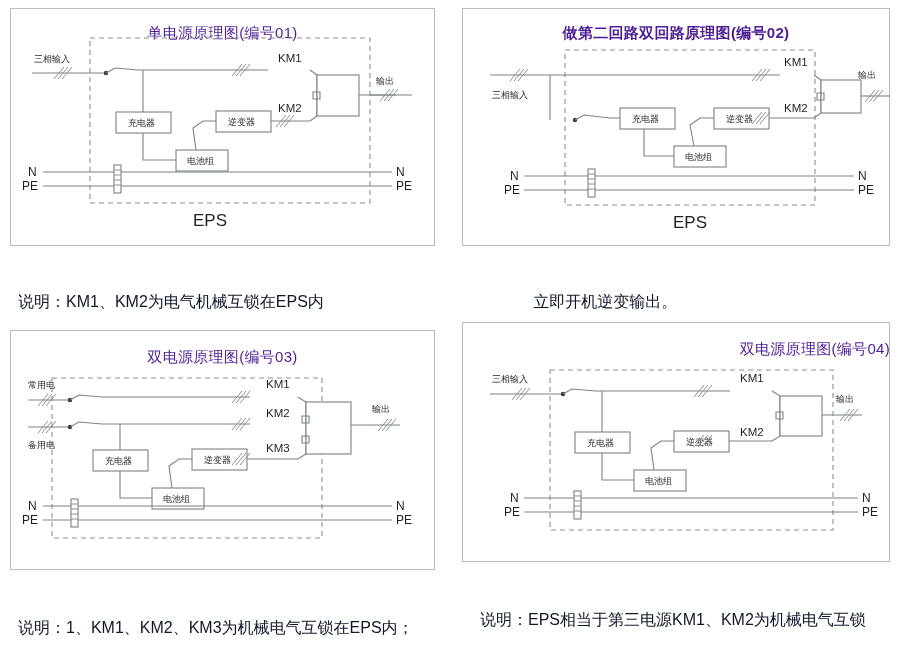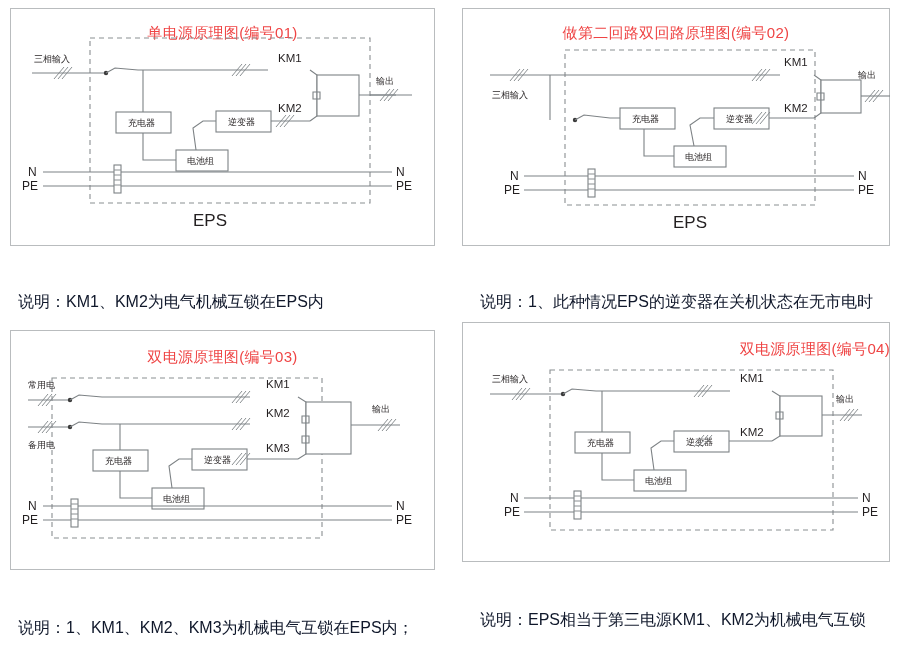--- a/index.html
+++ b/index.html
@@ -31,21 +31,21 @@
     border: 1px solid #b9bcbe;
     background: #ffffff;
   }
   .panel-title {
     position: absolute;
     left: 0;
     width: 100%;
     text-align: center;
     font-size: 15px;
     letter-spacing: 0.3px;
-    color: #ef4444;
+    color: #4c1d95;
     white-space: nowrap;
   }
   .svg-wrap {
     position: absolute;
     left: 0;
     top: 0;
   }
   .caption {
     position: absolute;
     font-size: 16px;
@@ -162,21 +162,21 @@
     </div>
 
     <div class="caption" style="left:8px; top:244px; width:420px;">
       <span class="cap-line">说明：KM1、KM2为电气机械互锁在EPS内</span>
     </div>
   </div>
 
   <div class="panel" style="left:462px; top:8px; width:428px; height:300px;">
     <div class="panel-box" style="width:428px; height:238px;"></div>
 
-    <div class="panel-title" style="top:16px;">做第二回路双回路原理图(编号02)</div>
+    <div class="panel-title" style="top:16px;font-weight:bold;">做第二回路双回路原理图(编号02)</div>
 
     <div class="svg-wrap">
       <svg width="428" height="238" viewBox="0 0 428 238">
 
         <rect class="dashbox" x="103" y="42" width="250" height="155"></rect>
 
         <line class="wire" x1="28" y1="67" x2="88" y2="67"></line>
         <g class="wire-thin">
           <line x1="48" y1="73" x2="58" y2="61"></line>
           <line x1="52" y1="73" x2="62" y2="61"></line>
@@ -243,21 +243,20 @@
           <line class="wire-thin" x1="126" y1="181" x2="133" y2="181"></line>
         </g>
         <text class="lbl-npe" x="396" y="172">N</text>
         <text class="lbl-npe" x="396" y="186">PE</text>
 
         <text class="lbl-eps" x="228" y="220" text-anchor="middle">EPS</text>
       </svg>
     </div>
 
     <div class="caption" style="left:18px; top:244px; width:410px;">
-      <span class="cap-line">说明：1、此种情况EPS的逆变器在关机状态在无市电时</span>
       <span class="cap-line">            立即开机逆变输出。</span>
       <span class="cap-line">        2、互投装置在EPS之外。</span>
     </div>
   </div>
 
   <div class="panel" style="left:10px; top:330px; width:425px; height:340px;">
     <div class="panel-box" style="width:425px; height:240px;"></div>
 
     <div class="panel-title" style="top:18px;">双电源原理图(编号03)</div>
 

